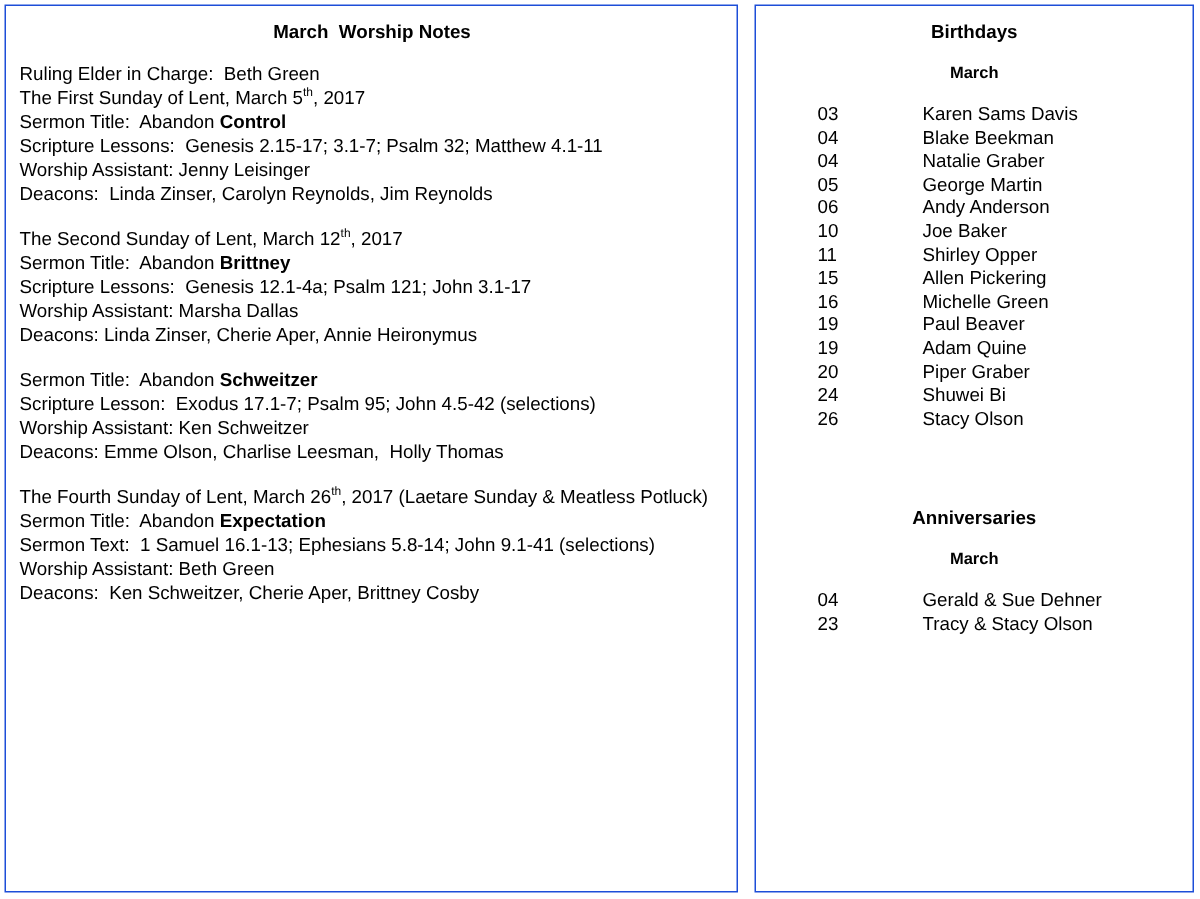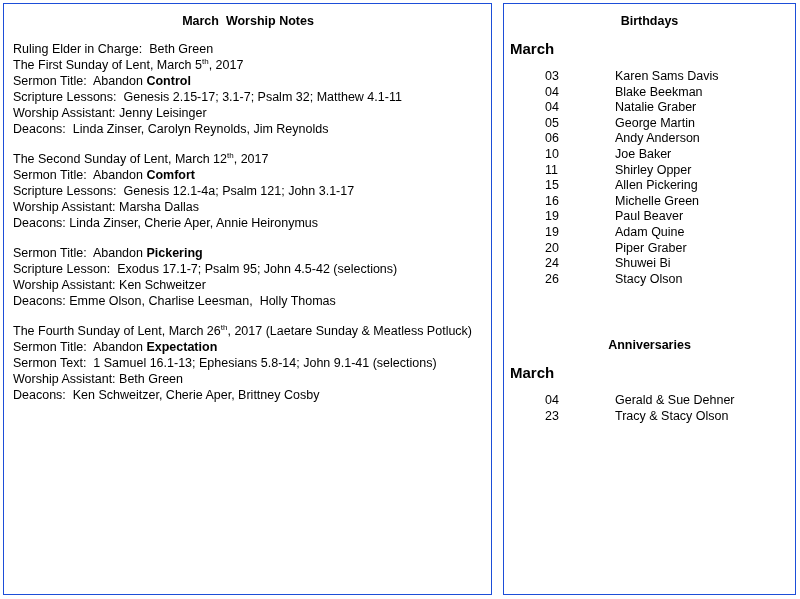--- a/index.html
+++ b/index.html
@@ -9,21 +9,21 @@
   .panel { position:absolute; top:3px; height:592px; border:1px solid #1d4ed8; background:#ffffff; }
   .panel-left { left:3px; width:489px; padding:9px 8px 0 9px; }
   .panel-right { left:503px; width:293px; padding:9px 6px 0 6px; }
   .doc-title { font-weight:bold; text-align:center; font-size:12.5px; line-height:16px; margin-bottom:12px; white-space:pre-wrap; }
   .line { font-size:12.5px; line-height:16px; white-space:pre-wrap; }
   .section + .section { margin-top:14px; }
   .intro-line { margin-bottom:0; }
   sup { font-size:8px; vertical-align:super; line-height:0; }
   b { font-weight:bold; }
   .cal-title { font-weight:bold; text-align:center; font-size:12.5px; line-height:16px; margin-bottom:12px; }
-  .cal-month { font-weight:bold; text-align:left; font-size:15px; line-height:16px; margin-bottom:12px; }
+  .cal-month { font-weight:bold; text-align:center; font-size:11px; line-height:16px; margin-bottom:12px; }
   .row { display:flex; padding-left:35px; font-size:12.5px; line-height:15.6px; white-space:pre-wrap;gap:40px; }
   .row .day { width:30px; flex:0 0 30px; }
   .ann-title { margin-top:50px; }
 </style>
 </head>
 <body>
 
 <div class="page">
 
   <div class="panel panel-left">
@@ -34,28 +34,28 @@
     <div class="section">
       <p class="line"><span>The First Sunday of Lent, March 5</span><sup>th</sup><span>, 2017</span></p>
       <p class="line"><span>Sermon Title:  Abandon </span><b>Control</b></p>
       <p class="line">Scripture Lessons:  Genesis 2.15-17; 3.1-7; Psalm 32; Matthew 4.1-11</p>
       <p class="line">Worship Assistant: Jenny Leisinger</p>
       <p class="line">Deacons:  Linda Zinser, Carolyn Reynolds, Jim Reynolds</p>
     </div>
 
     <div class="section">
       <p class="line"><span>The Second Sunday of Lent, March 12</span><sup>th</sup><span>, 2017</span></p>
-      <p class="line"><span>Sermon Title:  Abandon </span><b>Comfort</b></p>
+      <p class="line"><span>Sermon Title:  Abandon </span><b>Brittney</b></p>
       <p class="line">Scripture Lessons:  Genesis 12.1-4a; Psalm 121; John 3.1-17</p>
       <p class="line">Worship Assistant: Marsha Dallas</p>
       <p class="line">Deacons: Linda Zinser, Cherie Aper, Annie Heironymus</p>
     </div>
 
     <div class="section">
-      <p class="line"><span>Sermon Title:  Abandon </span><b>Pickering</b></p>
+      <p class="line"><span>Sermon Title:  Abandon </span><b>Schweitzer</b></p>
       <p class="line">Scripture Lesson:  Exodus 17.1-7; Psalm 95; John 4.5-42 (selections)</p>
       <p class="line">Worship Assistant: Ken Schweitzer</p>
       <p class="line">Deacons: Emme Olson, Charlise Leesman,  Holly Thomas</p>
     </div>
 
     <div class="section">
       <p class="line"><span>The Fourth Sunday of Lent, March 26</span><sup>th</sup><span>, 2017 (Laetare Sunday &amp; Meatless Potluck)</span></p>
       <p class="line"><span>Sermon Title:  Abandon </span><b>Expectation</b></p>
       <p class="line">Sermon Text:  1 Samuel 16.1-13; Ephesians 5.8-14; John 9.1-41 (selections)</p>
       <p class="line">Worship Assistant: Beth Green</p>

